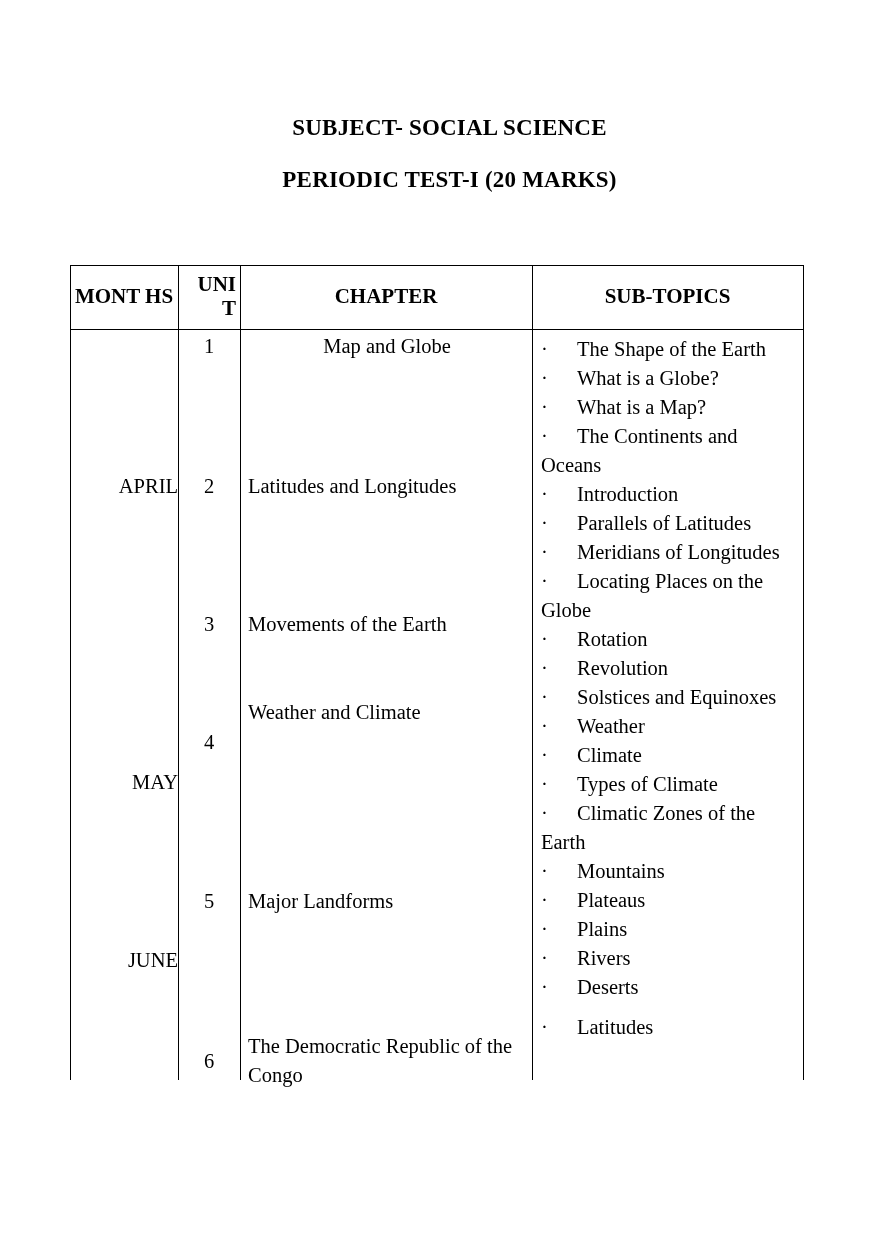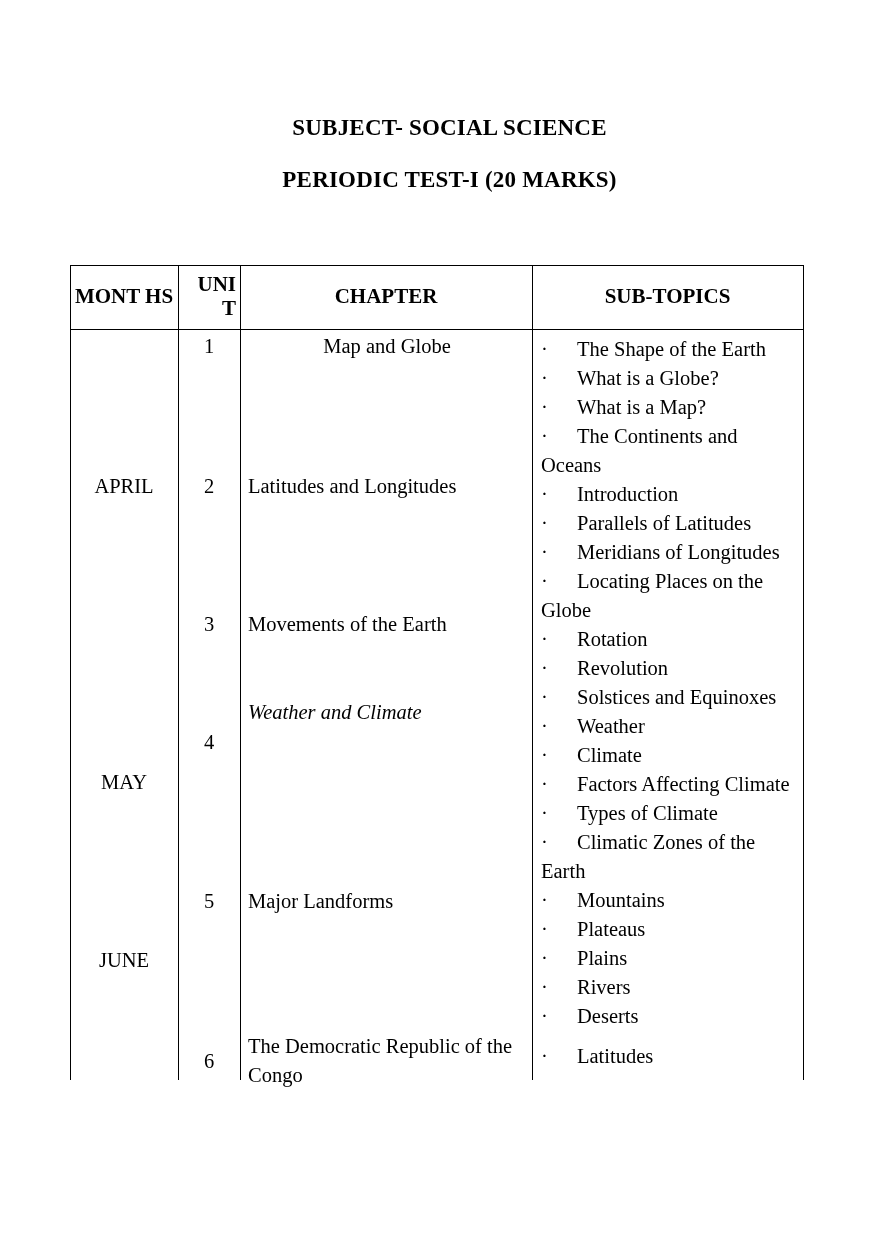--- a/index.html
+++ b/index.html
@@ -99,21 +99,21 @@
   #hc-subtop  { left: 462px; width: 271px; }
 
   
   .cell-text {
     position: absolute;
     font-size: 20.5px;
     line-height: 29px;
     white-space: pre-wrap;
   }
   .month-label {
-    text-align: center;
+    text-align: right;
     width: 108px;
     left: 0;
   }
   .unit-label {
     text-align: center;
     width: 62px;
     left: 108px;
   }
   .chapter-label {
     left: 178px;
@@ -176,39 +176,38 @@
     <div class="cell-text unit-label" style="top:67px;">1</div>
     <div class="cell-text unit-label" style="top:207px;">2</div>
     <div class="cell-text unit-label" style="top:345px;">3</div>
     <div class="cell-text unit-label" style="top:463px;">4</div>
     <div class="cell-text unit-label" style="top:622px;">5</div>
     <div class="cell-text unit-label" style="top:782px;">6</div>
 
     <div class="cell-text chapter-label" style="top:67px;text-align:center;">Map and Globe</div>
     <div class="cell-text chapter-label" style="top:207px;">Latitudes and Longitudes</div>
     <div class="cell-text chapter-label" style="top:345px;">Movements of the Earth</div>
-    <div class="cell-text chapter-label" style="top:433px;font-style:italic;">Weather and Climate</div>
+    <div class="cell-text chapter-label" style="top:433px;">Weather and Climate</div>
     <div class="cell-text chapter-label" style="top:622px;">Major Landforms</div>
     <div class="cell-text chapter-label" style="top:767px;">The Democratic Republic of the Congo</div>
 
     <div class="subtopics" id="subtopics-list">
         <span class="st-item"><span class="bullet">·</span><span>The Shape of the Earth</span></span>
         <span class="st-item"><span class="bullet">·</span><span>What is a Globe?</span></span>
         <span class="st-item"><span class="bullet">·</span><span>What is a Map?</span></span>
         <span class="st-item"><span class="bullet">·</span><span>The Continents and Oceans</span></span>
         <span class="st-item"><span class="bullet">·</span><span>Introduction</span></span>
         <span class="st-item"><span class="bullet">·</span><span>Parallels of Latitudes</span></span>
         <span class="st-item"><span class="bullet">·</span><span>Meridians of Longitudes</span></span>
         <span class="st-item"><span class="bullet">·</span><span>Locating Places on the Globe</span></span>
         <span class="st-item"><span class="bullet">·</span><span>Rotation</span></span>
         <span class="st-item"><span class="bullet">·</span><span>Revolution</span></span>
         <span class="st-item"><span class="bullet">·</span><span>Solstices and Equinoxes</span></span>
         <span class="st-item"><span class="bullet">·</span><span>Weather</span></span>
         <span class="st-item"><span class="bullet">·</span><span>Climate</span></span>
-        <span class="st-item"><span class="bullet">·</span><span>Factors Affecting Climate</span></span>
         <span class="st-item"><span class="bullet">·</span><span>Types of Climate</span></span>
         <span class="st-item"><span class="bullet">·</span><span>Climatic Zones of the Earth</span></span>
         <span class="st-item"><span class="bullet">·</span><span>Mountains</span></span>
         <span class="st-item"><span class="bullet">·</span><span>Plateaus</span></span>
         <span class="st-item"><span class="bullet">·</span><span>Plains</span></span>
         <span class="st-item"><span class="bullet">·</span><span>Rivers</span></span>
         <span class="st-item"><span class="bullet">·</span><span>Deserts</span></span>
         <span class="st-gap"></span>
         <span class="st-item"><span class="bullet">·</span><span>Latitudes</span></span>
       </div>

